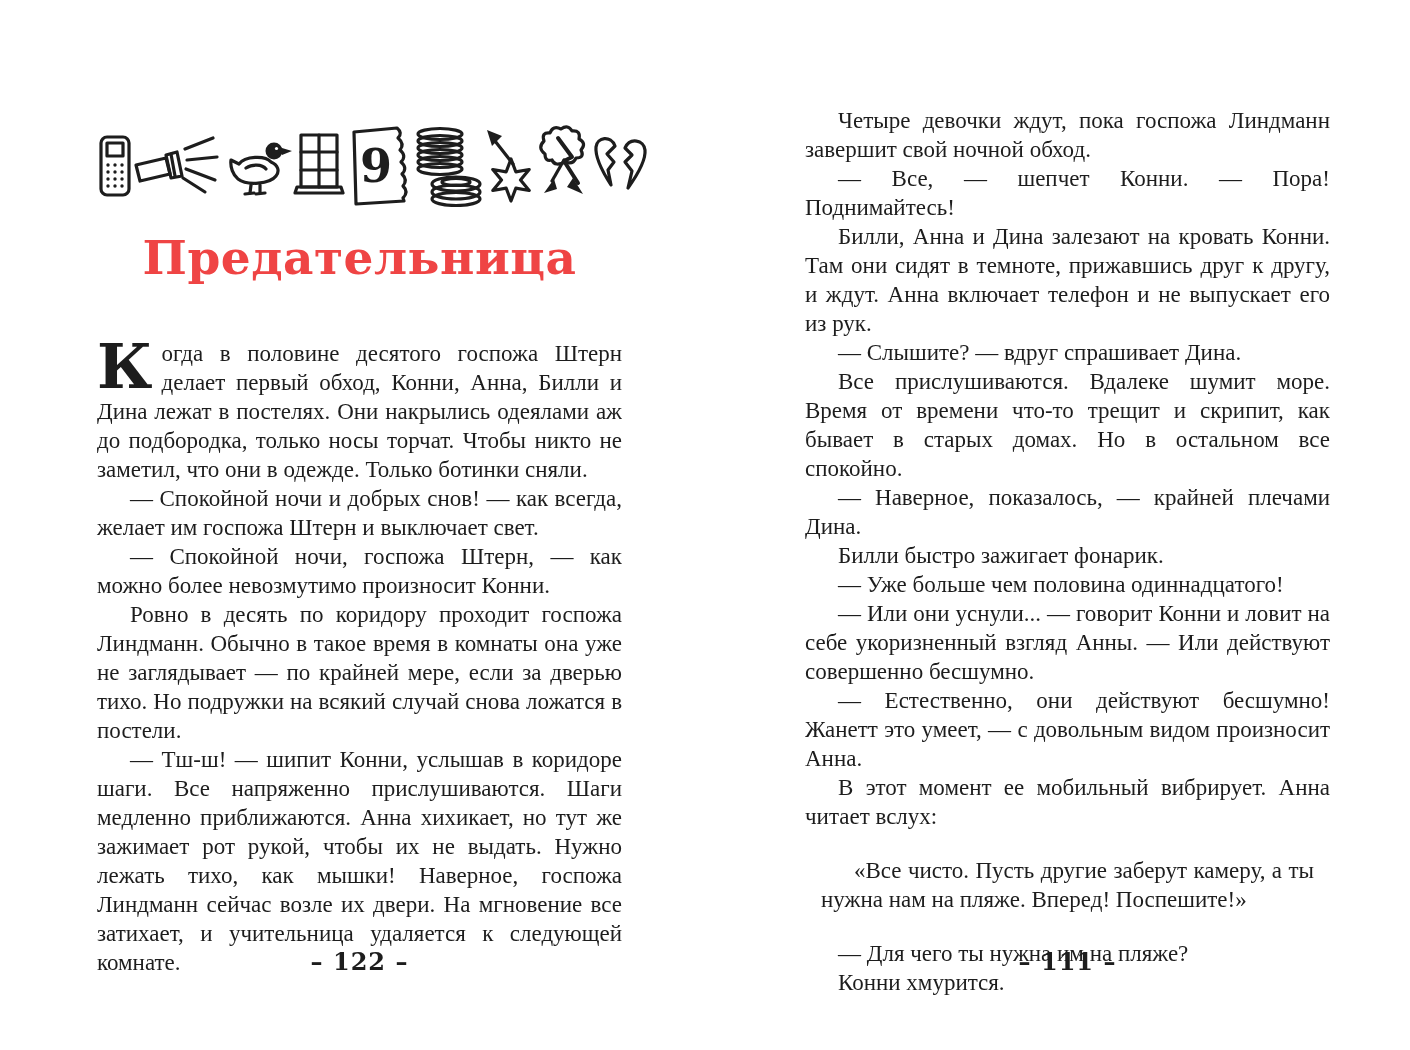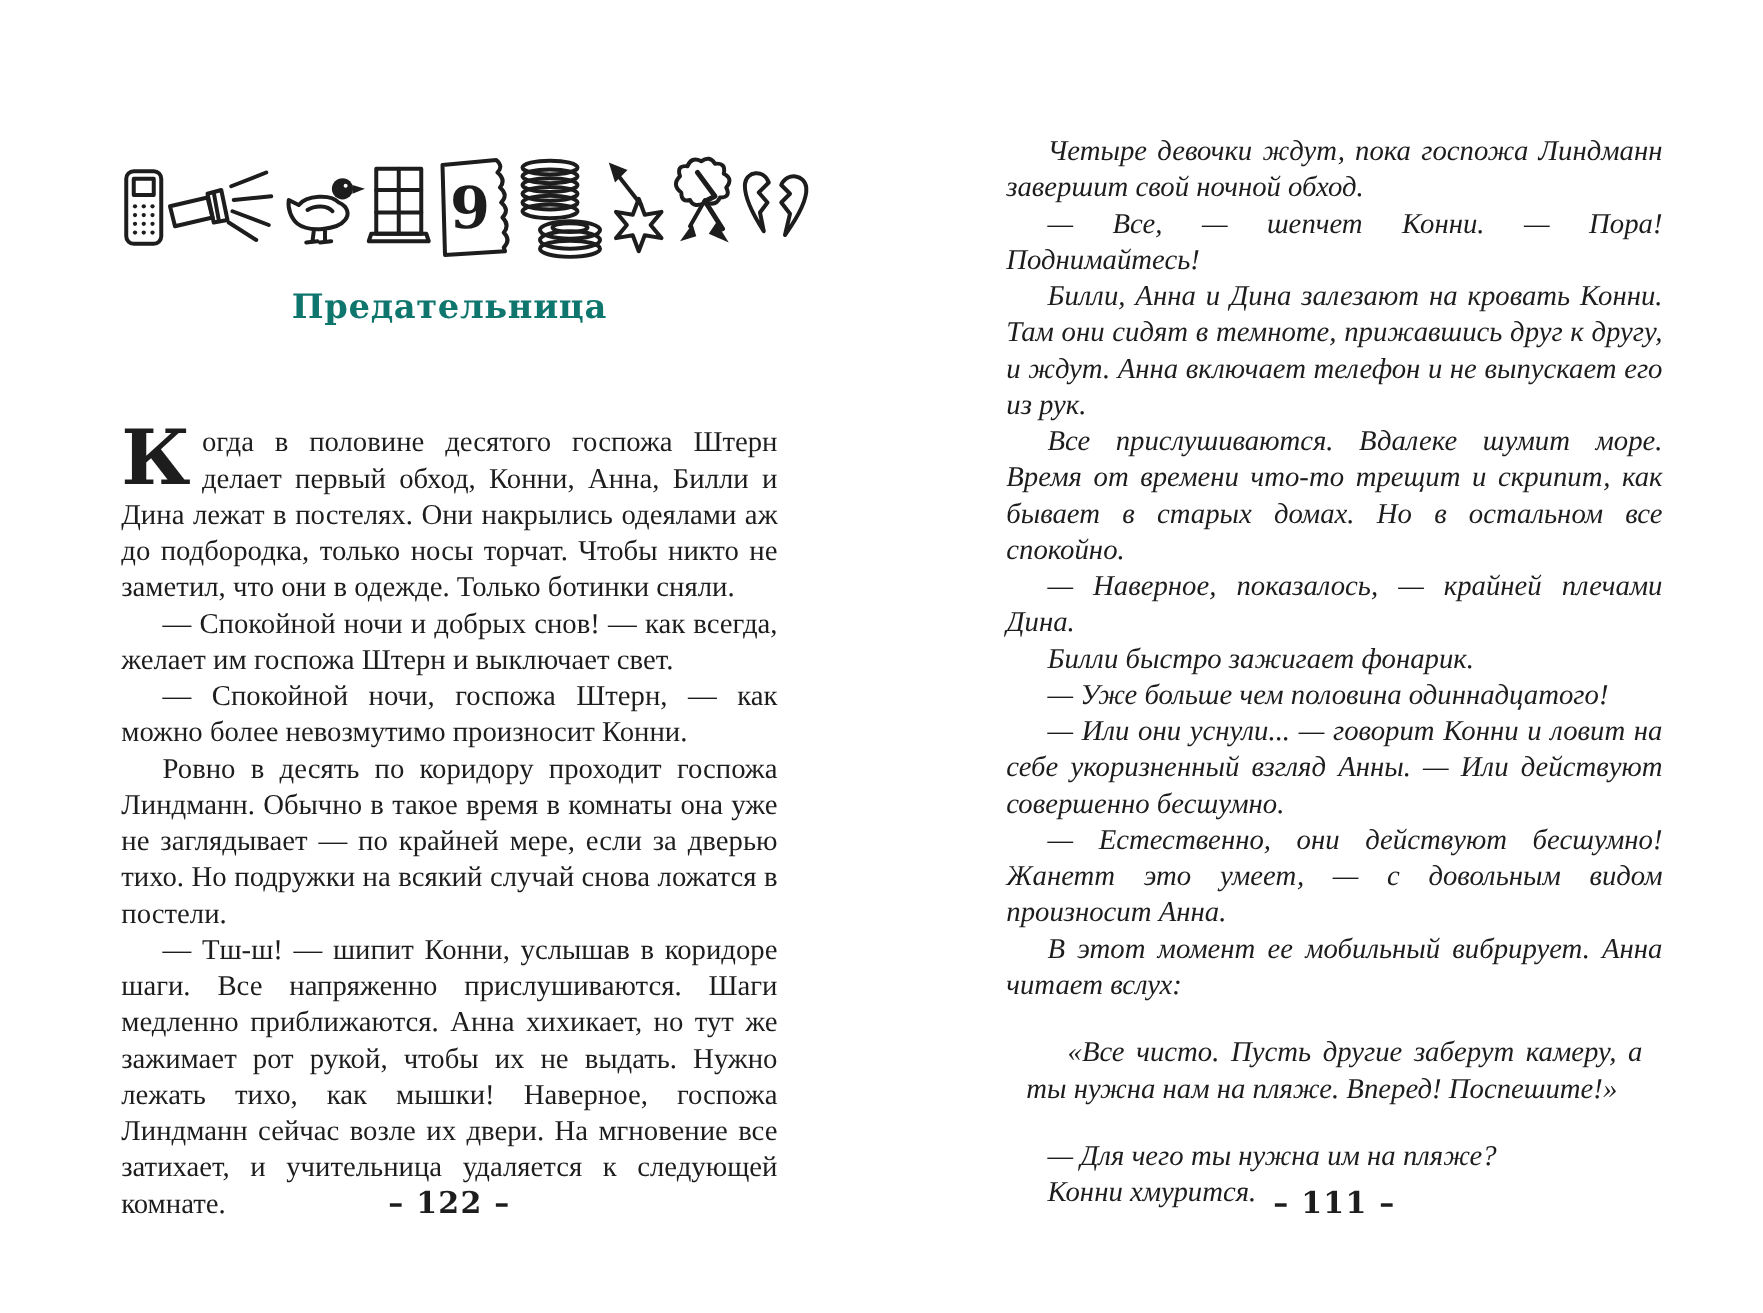--- a/index.html
+++ b/index.html
@@ -18,32 +18,32 @@
   .icons-row {
     position:absolute; top:124px; left:0; width:522px; height:84px;
     display:flex; align-items:center; justify-content:space-between;
   }
   .icons-row svg { display:block; flex:0 0 auto; }
 
   .chapter-title {
     position:absolute; top:230px; left:0; width:100%; margin:0;
     text-align:center;
     font-family:"DejaVu Serif", serif;
-    font-weight:700; font-size:27px; letter-spacing:0.5px;
-    color:#0f766e;
+    font-weight:700; font-size:47px; letter-spacing:0.5px;
+    color:#ef4444;
   }
 
   .body-text {
     position:absolute; left:0; width:525px;
     font-size:23px; line-height:29px;
     text-align:justify;
     color:#1d1d1d;
   }
   #page-left  .body-text { top:339px; }
-  #page-right .body-text { top:106px;font-style:italic; }
+  #page-right .body-text { top:106px; }
   .body-text p { margin:0; text-indent:33px; }
   .body-text p.opening { text-indent:0; }
   .dropcap {
     float:left;
     font-family:"DejaVu Serif", serif;
     font-weight:700; font-size:61px; line-height:49px;
     padding:3px 9px 0 0;
   }
   .body-text p.message { margin:25px 16px; }
 
@@ -165,20 +165,21 @@
 
     <div class="page-number">– 122 –</div>
   </section>
 
   <section class="page" id="page-right">
 
     <div class="body-text">
       <p>Четыре девочки ждут, пока госпожа Линдманн завершит свой ночной обход.</p>
       <p>— Все, — шепчет Конни. — Пора! Поднимайтесь!</p>
       <p>Билли, Анна и Дина залезают на кровать Конни. Там они сидят в темноте, прижавшись друг к другу, и ждут. Анна включает телефон и не выпускает его из рук.</p>
+      <p>— Слышите? — вдруг спрашивает Дина.</p>
       <p>Все прислушиваются. Вдалеке шумит море. Время от времени что-то трещит и скрипит, как бывает в старых домах. Но в остальном все спокойно.</p>
       <p>— Наверное, показалось, — крайней плечами Дина.</p>
       <p>Билли быстро зажигает фонарик.</p>
       <p>— Уже больше чем половина одиннадцатого!</p>
       <p>— Или они уснули... — говорит Конни и ловит на себе укоризненный взгляд Анны. — Или действуют совершенно бесшумно.</p>
       <p>— Естественно, они действуют бесшумно! Жанетт это умеет, — с довольным видом произносит Анна.</p>
       <p>В этот момент ее мобильный вибрирует. Анна читает вслух:</p>
       <p class="message">«Все чисто. Пусть другие заберут камеру, а ты нужна нам на пляже. Вперед! Поспешите!»</p>
       <p>— Для чего ты нужна им на пляже?</p>
       <p>Конни хмурится.</p>

